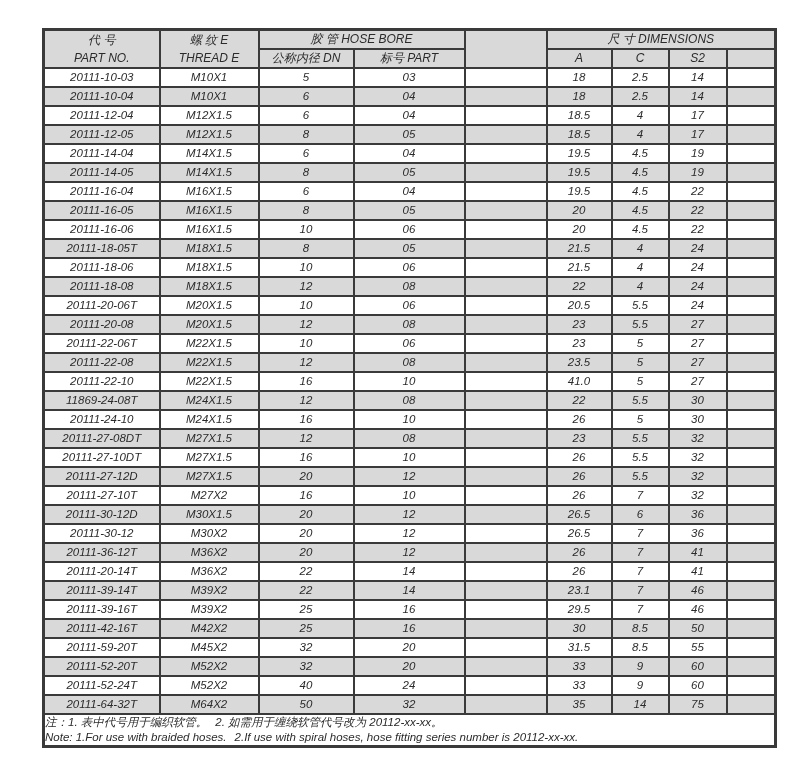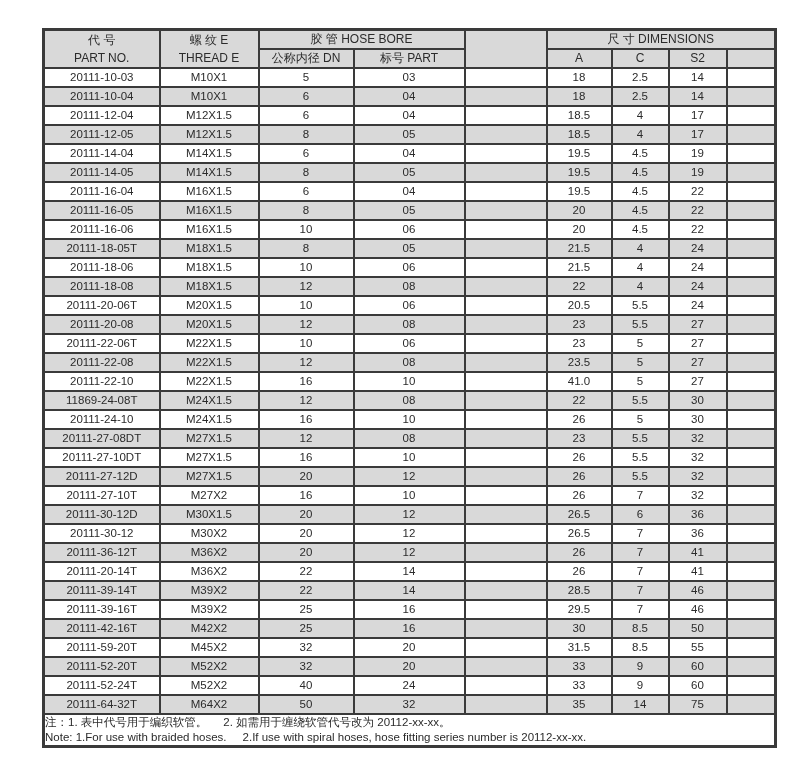--- a/index.html
+++ b/index.html
@@ -12,20 +12,21 @@
     height: 765px;
     font-family: "Liberation Sans", "DejaVu Sans", sans-serif;
     color: #2b2b2b;
     position: relative;
     overflow: hidden;
   }
   .sheet {
     position: relative;
     width: 800px;
     height: 765px;
+    font-style: italic;
   }
   table.spec {
     position: absolute;
     left: 42px;
     top: 28px;
     width: 732px;
     border-collapse: collapse;
     table-layout: fixed;
     border: 3px solid #3a3a3a;
   }
@@ -63,21 +64,21 @@
     background: #d9d9d9;
   }
   td.notes-cell {
     text-align: left;
     height: auto;
     background: #ffffff;
     padding: 3px 2px 4px 3px;
   }
   .note-line {
     display: flex;
-    gap: 16px;
+    gap: 8px;
     font-size: 11.5px;
     line-height: 15px;
     white-space: nowrap;
   }
   .note-line .seg1 {
     min-width: 157px;
     flex: none;
   }
 </style>
 </head>
@@ -417,21 +418,21 @@
           <td>7</td>
           <td>41</td>
           <td></td>
         </tr>
         <tr class="alt">
           <td>20111-39-14T</td>
           <td>M39X2</td>
           <td>22</td>
           <td>14</td>
           <td></td>
-          <td>28.5</td>
+          <td>23.1</td>
           <td>7</td>
           <td>46</td>
           <td></td>
         </tr>
         <tr>
           <td>20111-39-16T</td>
           <td>M39X2</td>
           <td>25</td>
           <td>16</td>
           <td></td>

